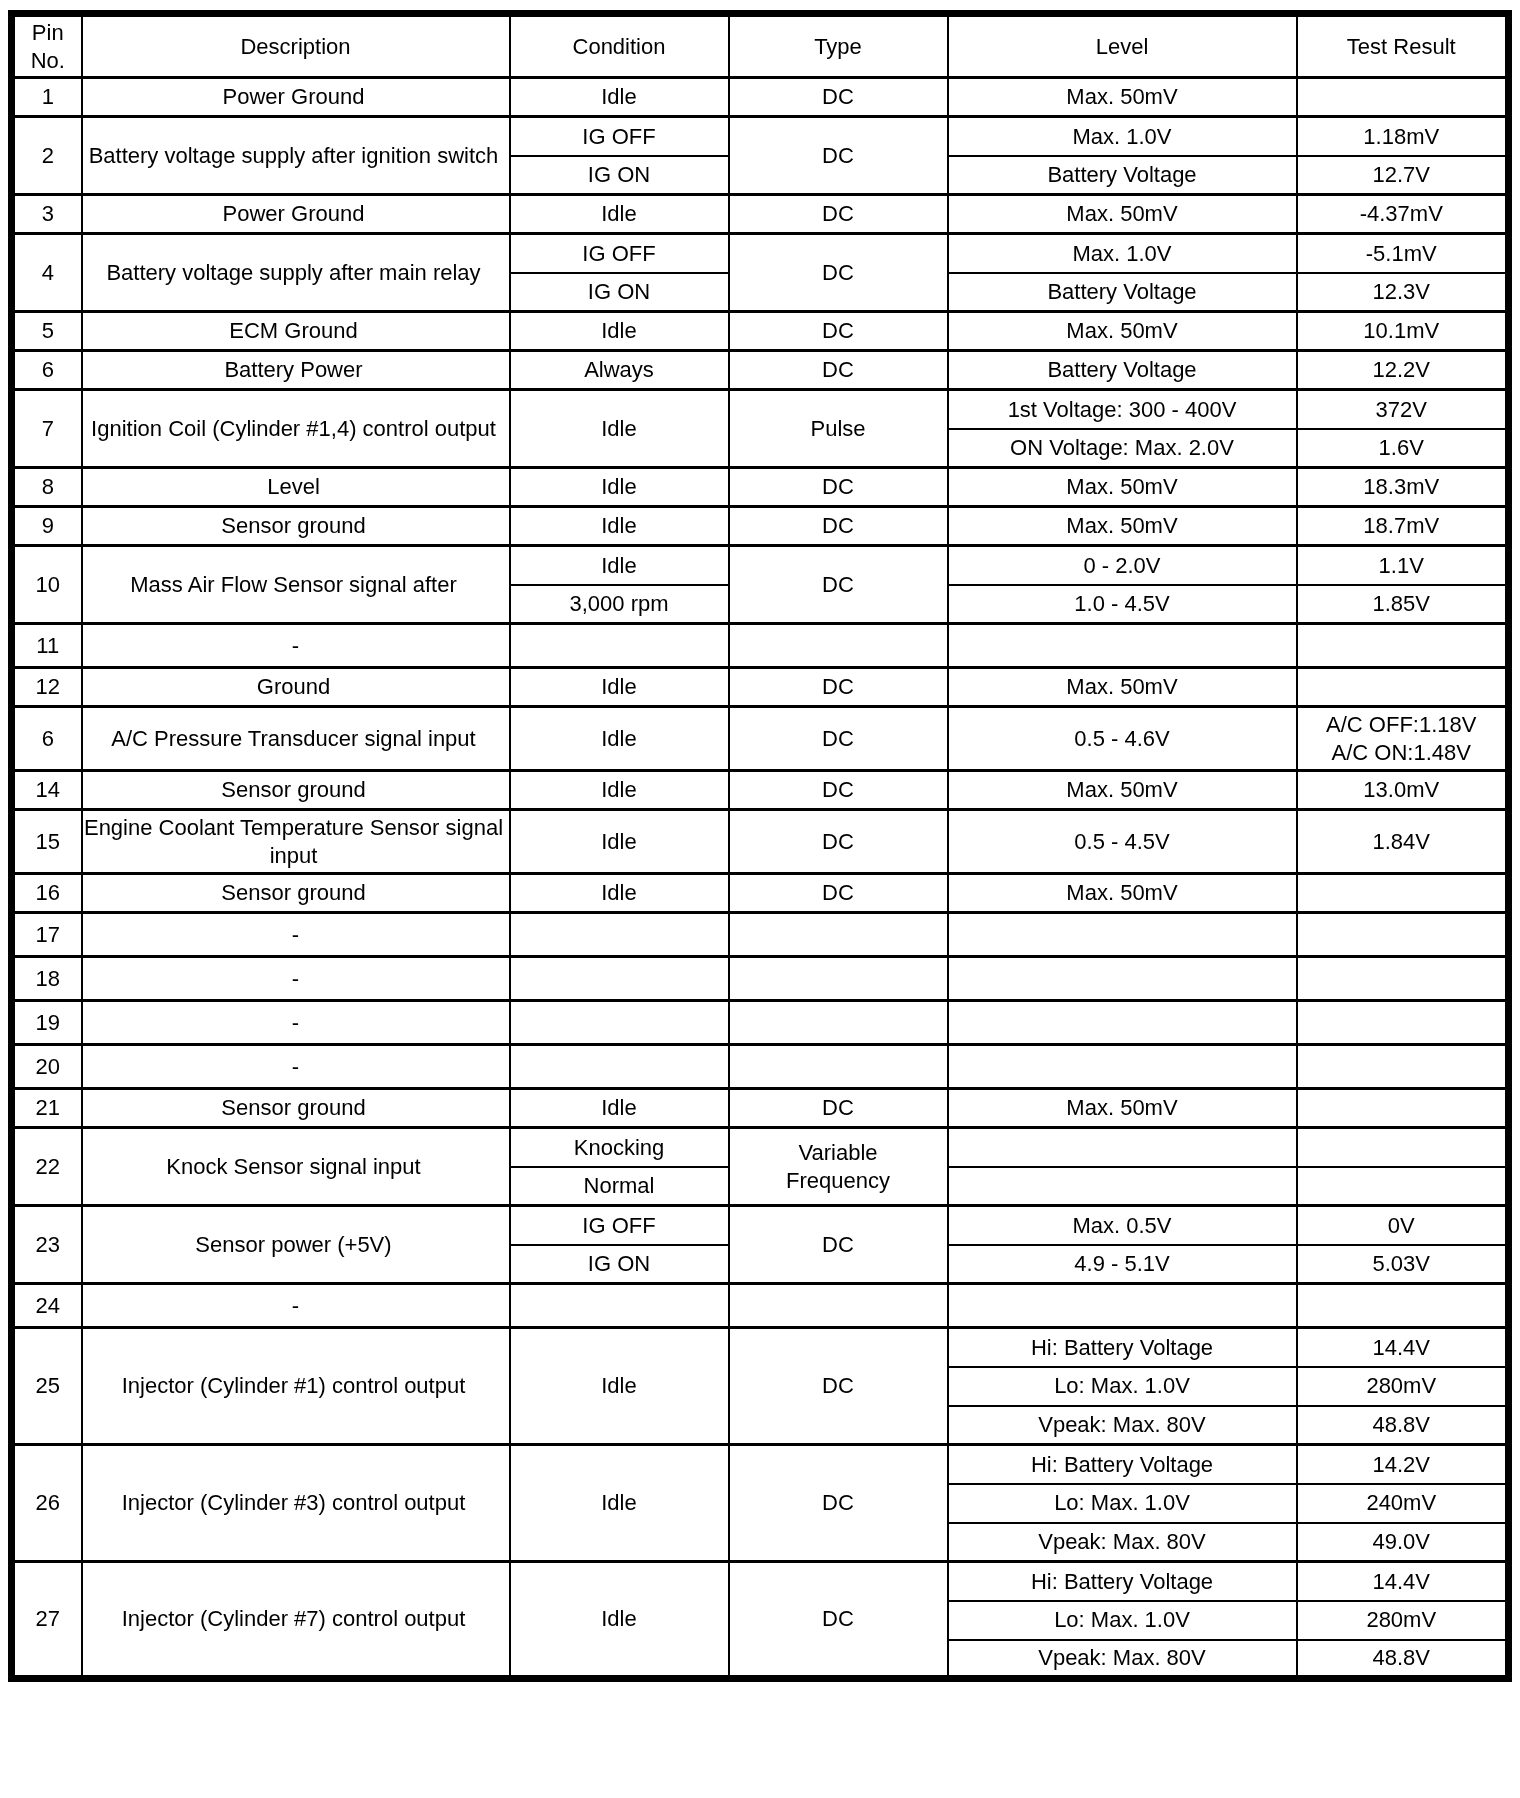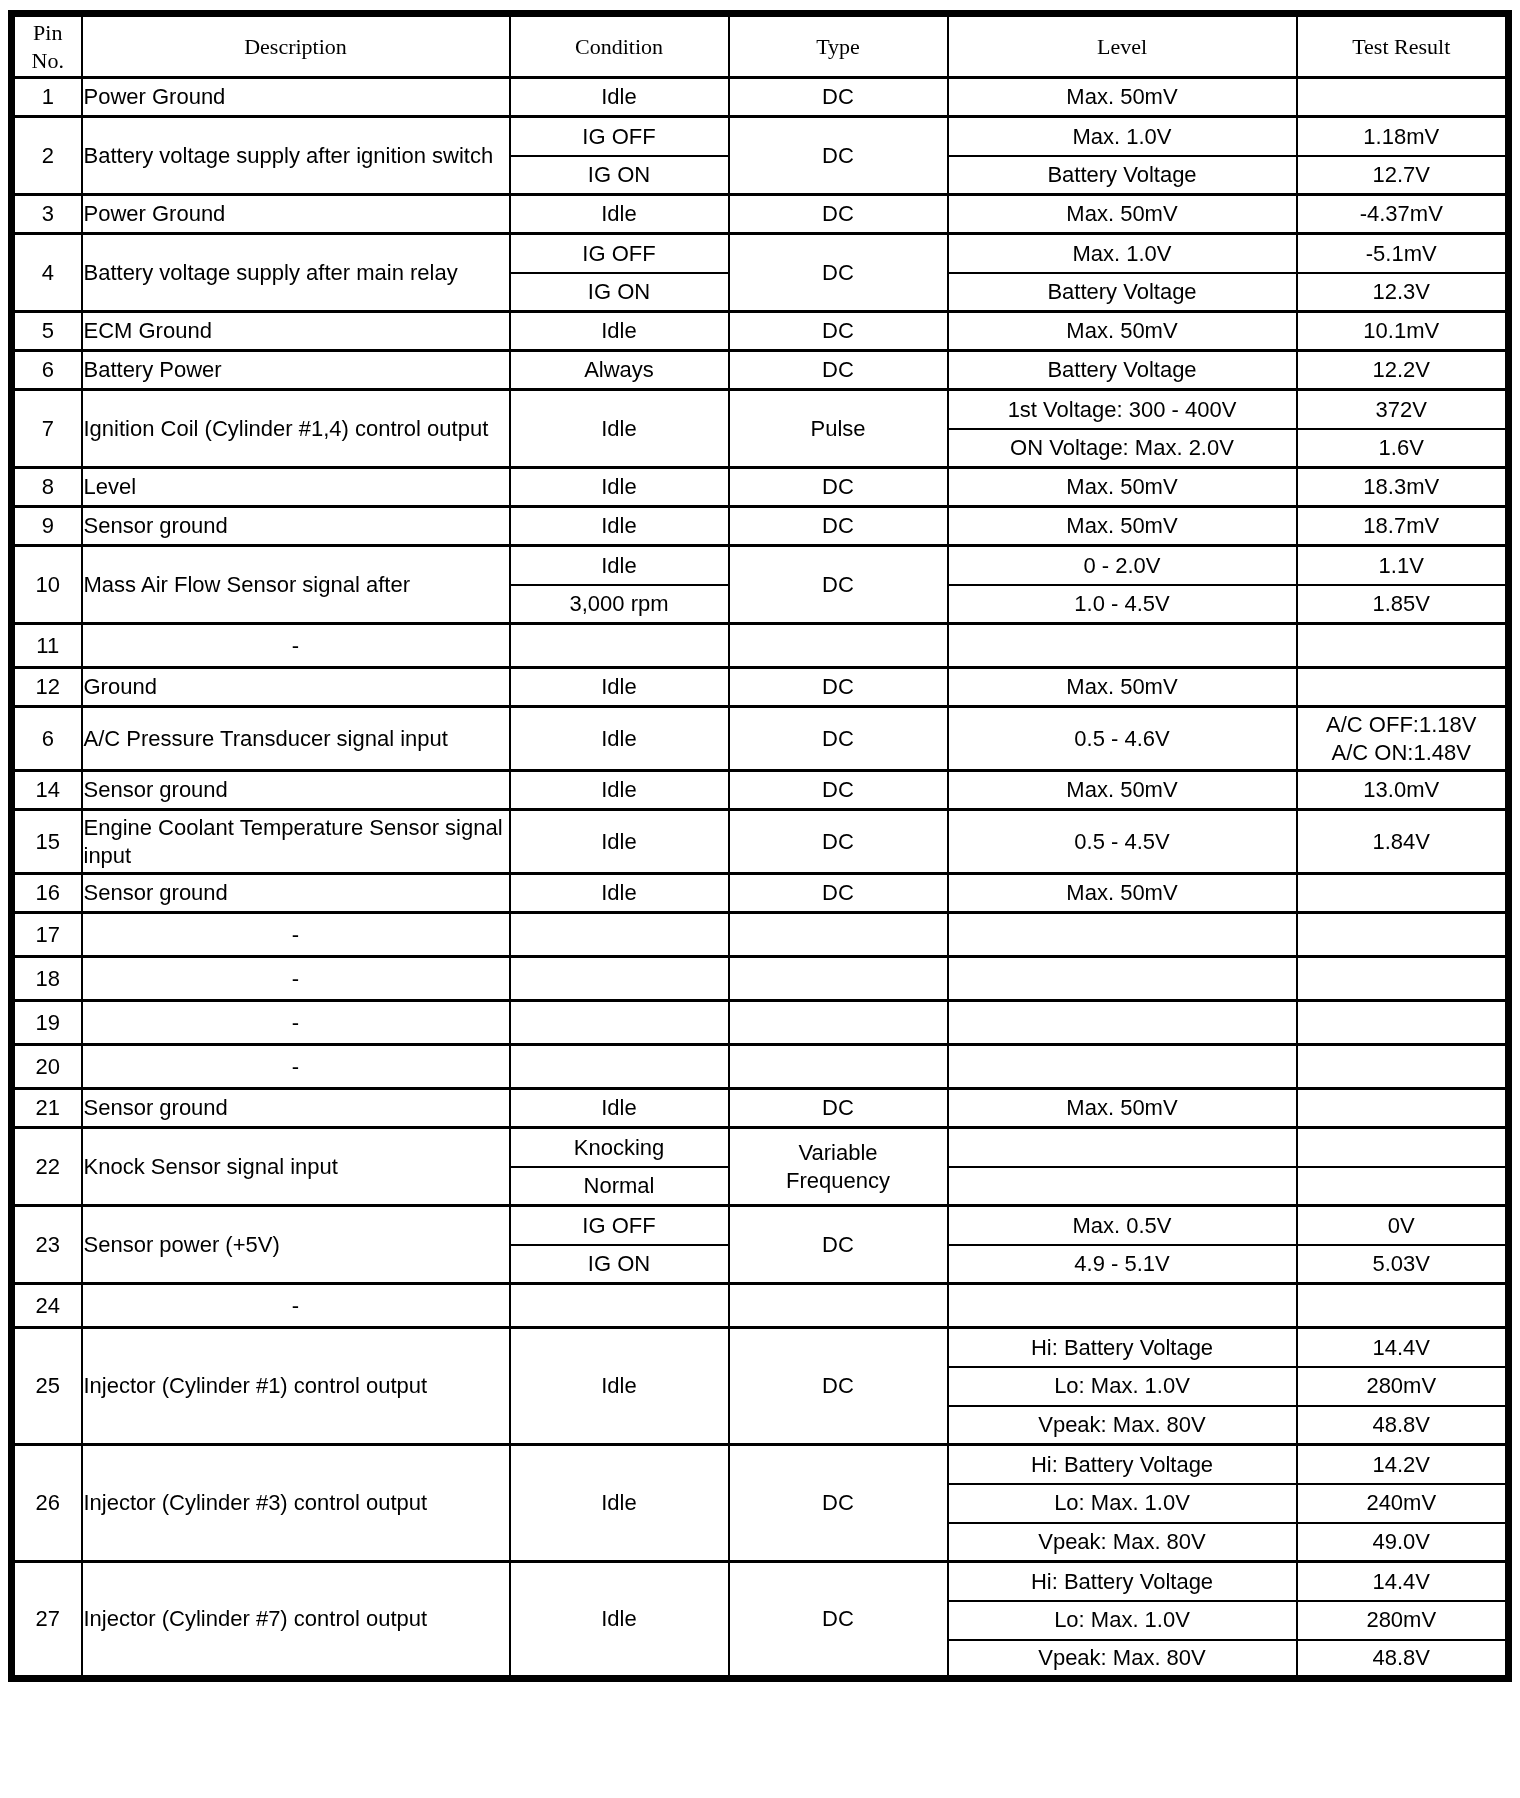--- a/index.html
+++ b/index.html
@@ -31,29 +31,29 @@
 
   th, td {
     border: 2px solid #000;
     text-align: center;
     vertical-align: middle;
     padding: 2px 5px;
     white-space: pre-line;
     overflow: hidden;
     font-weight: normal;
   }
-  thead tr { height: 58px; font-family: Liberation Serif, serif; }
+  thead tr { height: 58px; }
   thead th { border-bottom-width: 3px; }
 
   tbody tr { height: 39px; }
   
   tbody tr.g > td { border-top-width: 3px; }
 
   td.desc {
-    text-align: left;
+    text-align: center;
     padding-left: 1px;
   }
   td.desc.dash {
     text-align: center;
     padding-left: 5px;
   }
 
   
   tr[data-pin="13"], tr[data-pin="15"] { height: 64px; }
   tr[data-pin="11"], tr[data-pin="17"], tr[data-pin="18"],

